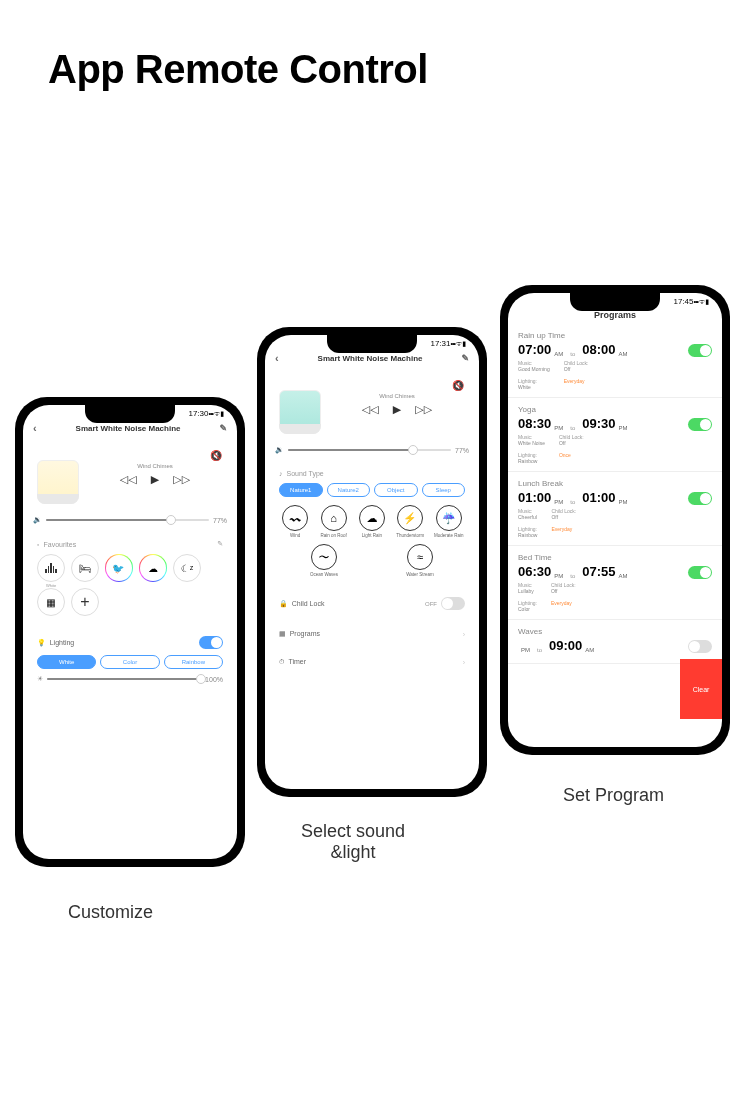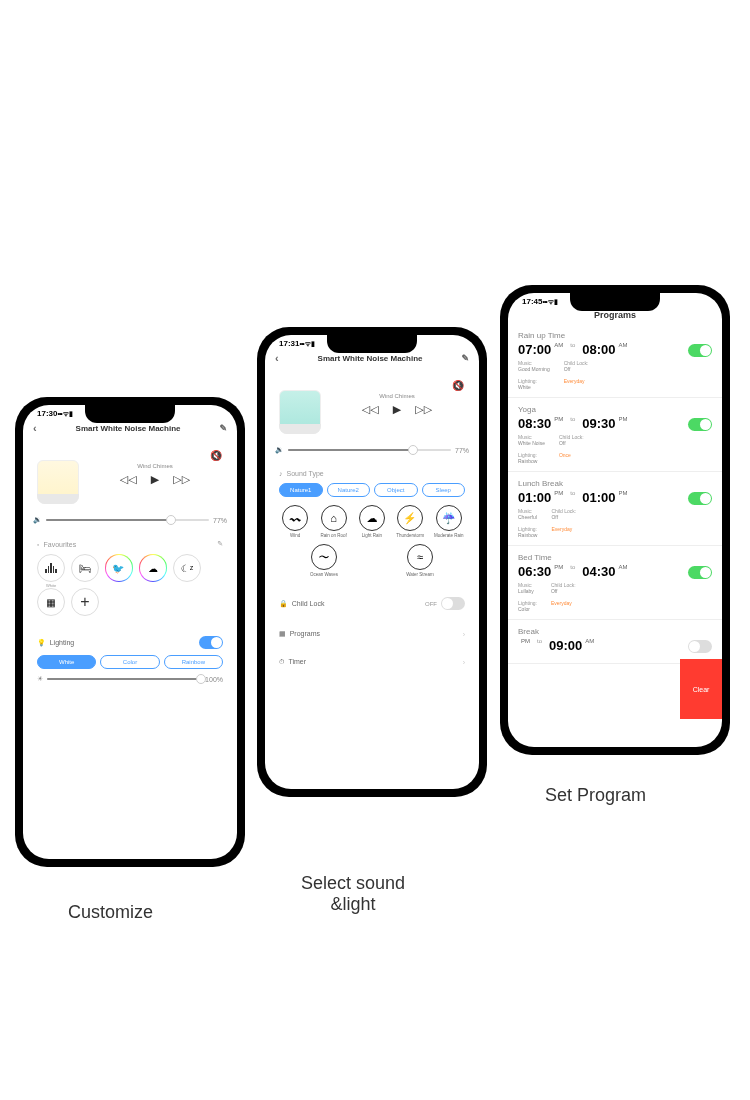--- a/index.html
+++ b/index.html
@@ -5,21 +5,21 @@
 *{margin:0;padding:0;box-sizing:border-box;font-family:-apple-system,Helvetica,Arial,sans-serif}
 body{background:#fff;width:750px;height:1100px;position:relative;overflow:hidden}
 .main-title{font-size:40px;font-weight:700;line-height:1.2;padding:45px 0 0 48px;letter-spacing:-0.5px}
 .phones{position:absolute;top:285px;left:0;width:100%;height:700px}
 .phone{position:absolute;width:230px;height:470px;background:#000;border-radius:32px;padding:8px}
 .phone-1{left:15px;top:112px}
 .phone-2{left:257px;top:42px}
 .phone-3{left:500px;top:0}
 .screen{width:100%;height:100%;background:#ffffff;border-radius:26px;overflow:hidden;position:relative;font-size:7px}
 .notch{position:absolute;top:0;left:50%;transform:translateX(-50%);width:90px;height:18px;background:#000;border-radius:0 0 12px 12px;z-index:10}
-.status-bar{display:flex;justify-content:flex-start;padding:4px 14px 0;font-size:8px;font-weight:700;color:#000}
+.status-bar{display:flex;justify-content:flex-end;padding:4px 14px 0;font-size:8px;font-weight:400;color:#000}
 .status-icons{font-size:7px;letter-spacing:-1px}
 .hdr{display:flex;align-items:center;justify-content:space-between;padding:4px 10px;font-size:8px;font-weight:600;color:#333}
 .hdr-title{flex:1;text-align:center}
 .chev{font-size:11px;color:#666}
 .pencil{font-size:9px;color:#666}
 .player{background:#fff;margin:4px 6px;border-radius:6px;padding:8px;display:flex;gap:8px;position:relative}
 .device{width:42px;height:54px;position:relative}
 .device-body{position:absolute;bottom:0;width:42px;height:44px;background:linear-gradient(#fff8e0,#fff4c8);border-radius:6px 6px 8px 8px;border:1px solid #eee}
 .device-body.teal{background:linear-gradient(#c5f0e8,#a8e6dc)}
 .device-base{position:absolute;bottom:0;width:42px;height:10px;background:#e8e8e8;border-radius:0 0 8px 8px}
@@ -51,42 +51,43 @@
 .sound-grid{display:flex;flex-wrap:wrap;gap:6px;justify-content:space-around}
 .sound{width:30px;display:flex;flex-direction:column;align-items:center;gap:2px}
 .sound-ico{width:26px;height:26px;border:1px solid #333;border-radius:50%;display:flex;align-items:center;justify-content:center;font-size:11px}
 .sound-lbl{font-size:4.5px;color:#666;text-align:center}
 .menu-row{display:flex;justify-content:space-between;align-items:center;padding:8px;background:#fff;margin:4px 6px;border-radius:6px;font-size:7px;color:#666}
 .menu-row .chev-r{color:#ccc}
 .off-txt{font-size:6px;color:#999;margin-right:4px}
 .prog-title{text-align:center;font-size:9px;font-weight:600;padding:4px 0;color:#333}
 .prog{background:#fff;border-bottom:1px solid #eee;padding:7px 10px;position:relative}
 .prog-name{font-size:8px;color:#888;margin-bottom:2px}
-.prog-time{display:flex;align-items:flex-start;gap:3px;margin-bottom:3px}
+.prog-time{display:flex;align-items:flex-end;gap:3px;margin-bottom:3px}
 .prog-time .t{font-size:13px;font-weight:700;color:#000}
 .prog-time .ap{font-size:6px;color:#666}
 .prog-time .to{font-size:6px;color:#999;margin:0 4px}
 .prog-meta{display:flex;gap:14px;font-size:5px;color:#999}
 .prog-meta span{display:block}
 .prog-meta .lbl{color:#999}
 .prog-meta .val{color:#888}
 .prog-meta .orange{color:#ff8c3a}
 .prog-tog{position:absolute;right:10px;top:20px}
 .clear-btn{position:absolute;right:0;bottom:28px;width:42px;height:60px;background:#ff3b30;color:#fff;display:flex;align-items:center;justify-content:center;font-size:7px}
 .caption{position:absolute;font-size:18px;color:#333;text-align:center}
 .cap-1{left:68px;top:617px}
-.cap-2{left:283px;top:588px;width:140px}
-.cap-3{left:545px;top:500px}
+.cap-2{left:283px;top:536px;width:140px}
+.cap-3{left:563px;top:500px}
 .bars{display:inline-flex;align-items:flex-end;gap:1px;height:10px}
 .bars i{width:1.5px;background:#333}
 </style>
 </head>
 <body>
 
 <div class="main-title">
+  <div>App Remote Control</div>
 </div>
 
 <div class="phones">
 
 <div class="phone phone-1">
   <div class="screen">
     <div class="notch"></div>
     <div class="status-bar">
       <span>17:30</span>
       <span class="status-icons">••• ᯤ ▮</span>
@@ -326,31 +327,31 @@
     <div><span class="lbl">Child Lock:</span> <span class="val">Off</span><br><span class="orange">Everyday</span></div>
   </div>
   <div class="toggle green prog-tog"></div>
           </div>
           <div class="prog">
             <div class="prog-name">Bed Time</div>
   <div class="prog-time">
     <span class="t">06:30</span>
               <span class="ap">PM</span>
     <span class="to">to</span>
-    <span class="t">04:30</span>
+    <span class="t">07:55</span>
               <span class="ap">AM</span>
   </div>
   <div class="prog-meta">
     <div><span class="lbl">Music:</span> <span class="val">Lullaby</span><br><span class="lbl">Lighting:</span> <span class="val">Color</span></div>
     <div><span class="lbl">Child Lock:</span> <span class="val">Off</span><br><span class="orange">Everyday</span></div>
   </div>
   <div class="toggle green prog-tog"></div>
           </div>
           <div class="prog">
-            <div class="prog-name">Break</div>
+            <div class="prog-name">Waves</div>
   <div class="prog-time">
     <span class="t"></span>
               <span class="ap">PM</span>
     <span class="to">to</span>
     <span class="t">09:00</span>
               <span class="ap">AM</span>
   </div>
 
   <div class="toggle off prog-tog"></div>
           </div>

